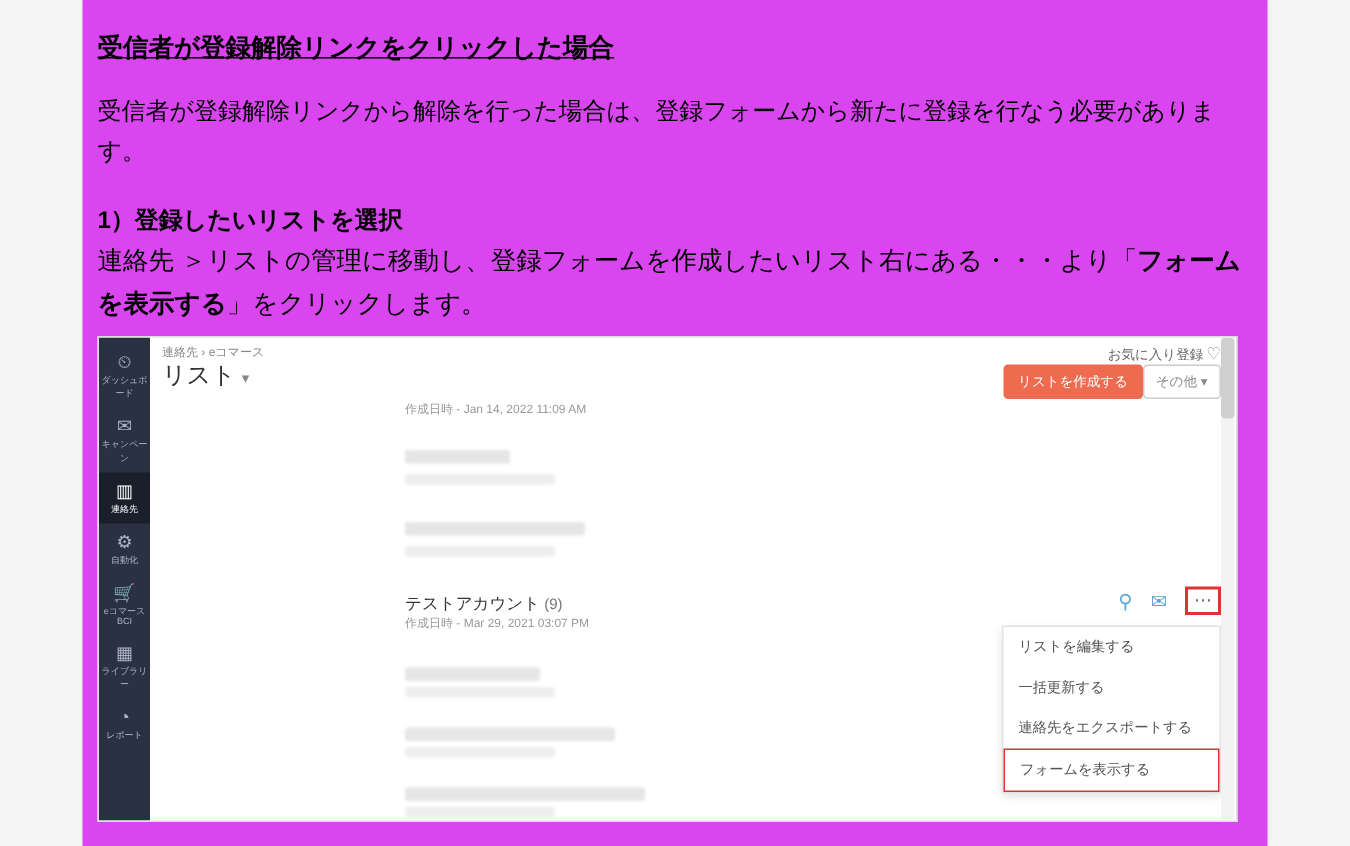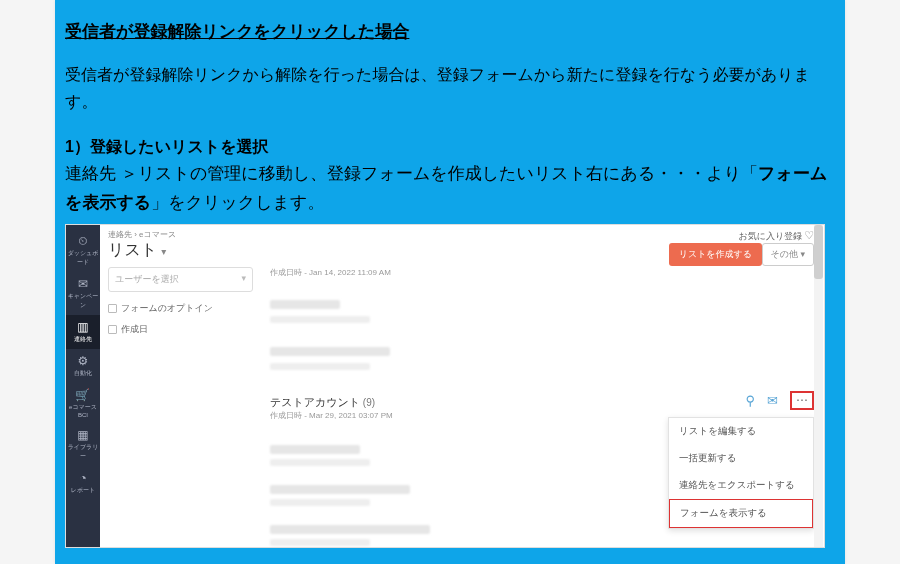--- a/index.html
+++ b/index.html
@@ -6,21 +6,21 @@
     body {
       font-family: -apple-system, BlinkMacSystemFont, "Segoe UI", "Hiragino Sans", "Meiryo", sans-serif;
       background: #f5f5f5;
       width: 900px;
       height: 564px;
       overflow: hidden;
       display: flex;
       justify-content: center;
     }
     .page {
-      background: #0ea5e9;
+      background: #d946ef;
       width: 790px;
       padding: 20px 10px 0 10px;
       box-shadow: 0 0 3px rgba(0,0,0,0.08);
     }
     .section-title {
       font-weight: 700;
       text-decoration: underline;
       font-size: 17px;
       margin-bottom: 18px;
     }
@@ -197,25 +197,20 @@
       <div class="crumb">連絡先 › eコマース</div>
       <div class="main-title">
         <span>リスト</span><span class="chev">▾</span>
       </div>
       <div class="fav">
         <span>お気に入り登録</span><span class="heart">♡</span>
       </div>
       <div class="btn-create">リストを作成する</div>
       <div class="btn-other"><span>その他</span> <span>▾</span></div>
 
-      <div class="left-filters">
-        <div class="user-select">ユーザーを選択</div>
-        <div class="chk-row"><span class="box"></span><span>フォームのオプトイン</span></div>
-        <div class="chk-row"><span class="box"></span><span>作成日</span></div>
-      </div>
 
       <div class="list-area">
         <div class="list-row">
           <div class="date">作成日時 - Jan 14, 2022 11:09 AM</div>
         </div>
         <div style="margin-top:6px"><span class="blur-line" style="width:70px"></span></div>
         <div style="margin-top:3px"><span class="blur-line" style="width:100px;height:7px;background:#eee;"></span></div>
         <div style="margin-top:22px"><span class="blur-line" style="width:120px"></span></div>
         <div style="margin-top:3px"><span class="blur-line" style="width:100px;height:7px;background:#eee;"></span></div>
 

